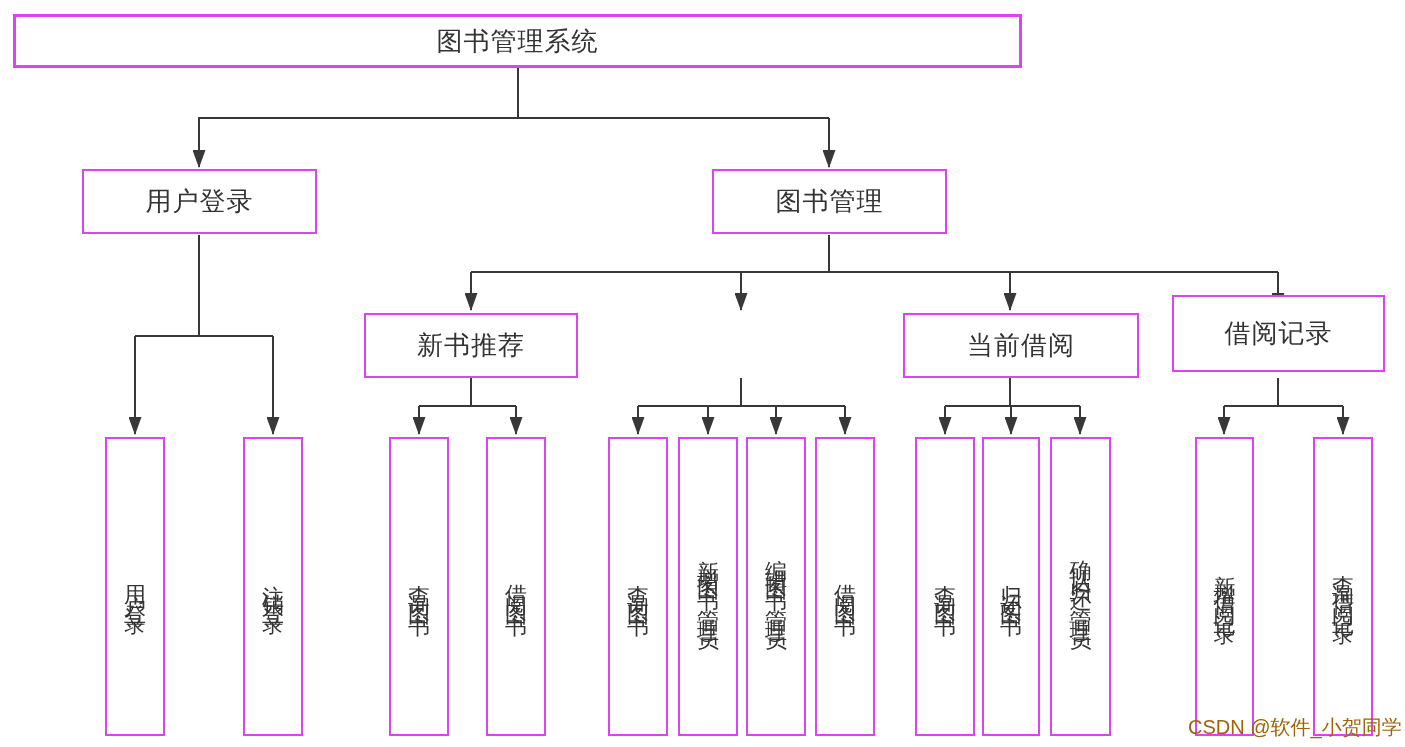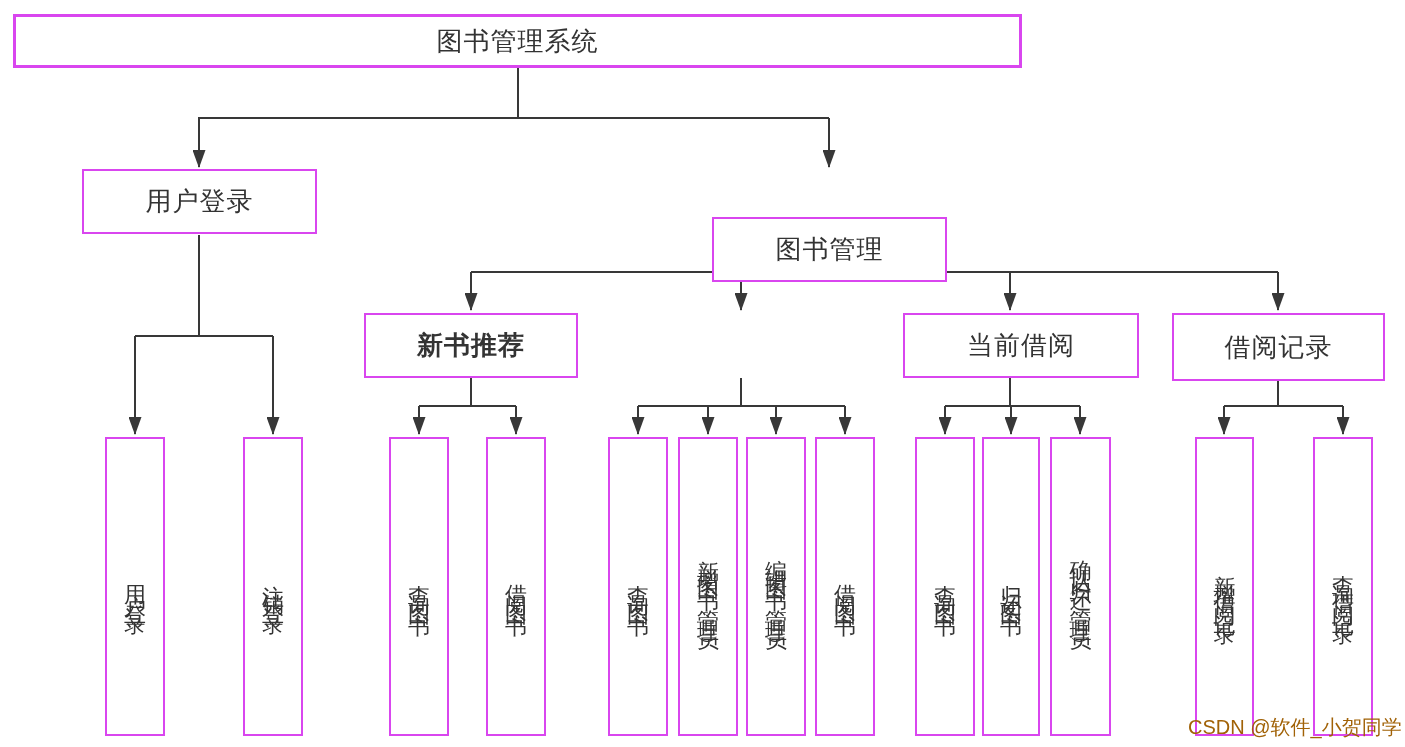--- a/index.html
+++ b/index.html
@@ -108,25 +108,25 @@
       <line x1="1278" y1="378" x2="1278" y2="406"></line>
       <line x1="1224" y1="406" x2="1343" y2="406"></line>
       <line x1="1224" y1="406" x2="1224" y2="434" marker-end="url(#arw)"></line>
       <line x1="1343" y1="406" x2="1343" y2="434" marker-end="url(#arw)"></line>
     </g>
   </svg>
 
   <div class="node hbox hbox--root" style="left:13px; top:14px; width:1009px; height:54px;">图书管理系统</div>
 
   <div class="node hbox" style="left:82px; top:169px; width:235px; height:65px;">用户登录</div>
-  <div class="node hbox" style="left:712px; top:169px; width:235px; height:65px;margin-top:48px;">图书管理</div>
+  <div class="node hbox" style="left:712px; top:169px; width:235px; height:65px;">图书管理</div>
 
-  <div class="node hbox" style="left:364px; top:313px; width:214px; height:65px;font-weight:bold;">新书推荐</div>
+  <div class="node hbox" style="left:364px; top:313px; width:214px; height:65px;">新书推荐</div>
   <div class="node hbox" style="left:903px; top:313px; width:236px; height:65px;">当前借阅</div>
-  <div class="node hbox" style="left:1172px; top:313px; width:213px; height:68px;">借阅记录</div>
+  <div class="node hbox" style="left:1172px; top:295px; width:213px; height:77px;">借阅记录</div>
 
   <div class="node vbox" style="left:105px; top:437px; width:60px; height:299px;">用户登录</div>
   <div class="node vbox" style="left:243px; top:437px; width:60px; height:299px;">注销登录</div>
 
   <div class="node vbox" style="left:389px; top:437px; width:60px; height:299px;">查询图书</div>
   <div class="node vbox" style="left:486px; top:437px; width:60px; height:299px;">借阅图书</div>
 
   <div class="node vbox" style="left:608px; top:437px; width:60px; height:299px;">查询图书</div>
   <div class="node vbox" style="left:678px; top:437px; width:60px; height:299px;">新增图书（管理员）</div>
   <div class="node vbox" style="left:746px; top:437px; width:60px; height:299px;">编辑图书（管理员）</div>

